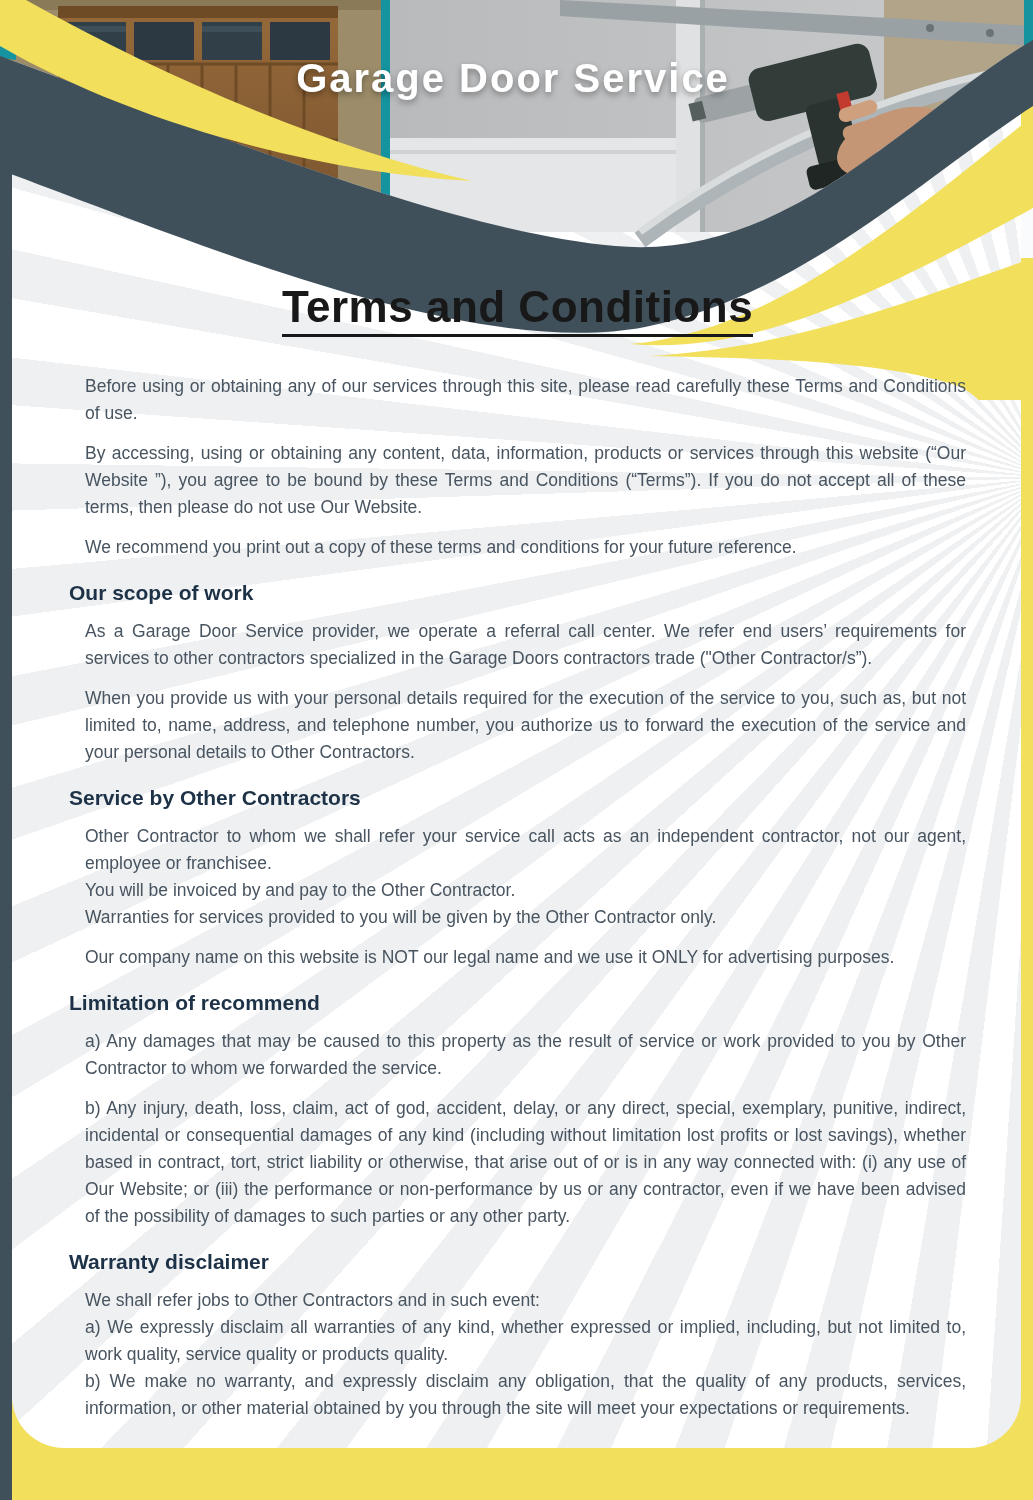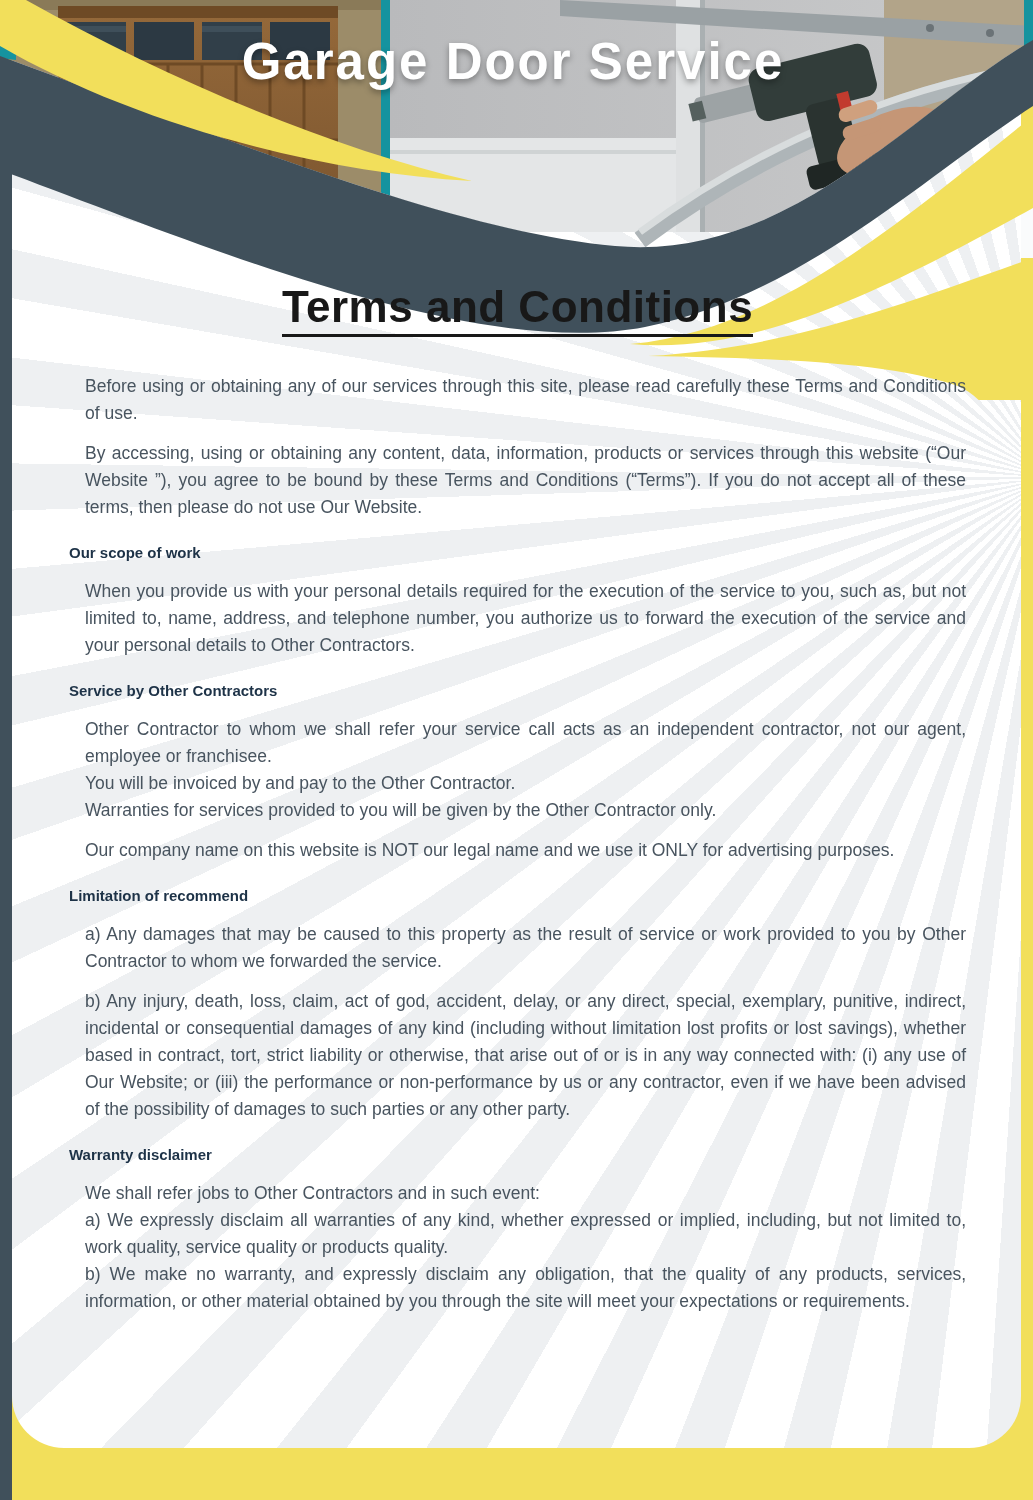--- a/index.html
+++ b/index.html
@@ -15,42 +15,42 @@
     position:absolute;left:12px;top:0;width:1009px;height:1448px;
     background:repeating-conic-gradient(from 158deg at 103% 33%, #eef0f2 0deg 2.6deg, #ffffff 2.6deg 5.8deg);
     border-bottom-left-radius:52px;border-bottom-right-radius:52px;
   }
   .left-strip{
     position:absolute;left:0;top:160px;width:12px;height:1340px;
     background:#40505b;
   }
   .header-art{position:absolute;left:0;top:0;width:1033px;height:400px;}
   .brand-title{
-    position:absolute;left:0;top:32px;width:1026px;
+    position:absolute;left:0;top:56px;width:1026px;
     text-align:center;color:#ffffff;
-    font-size:51px;font-weight:700;letter-spacing:2px;
+    font-size:40px;font-weight:700;letter-spacing:2px;
     text-shadow:0 3px 6px rgba(0,0,0,0.35);
   }
   .content{
     position:absolute;left:69px;top:270px;width:897px;
     color:#48545f;font-size:17.5px;line-height:27px;
   }
   .doc-title{
     margin:14px 0 36px 0;text-align:center;
     font-size:44px;line-height:46px;font-weight:700;color:#181818;
     letter-spacing:0.5px;
   }
   .doc-title span{
     border-bottom:3px solid #181818;padding-bottom:4px;display:inline-block;
   }
   .content p{
     margin:0 0 13px 16px;text-align:justify;white-space:pre-line;
   }
   .content h3{
-    margin:18px 0 12px 0;font-size:15px;line-height:27px;
+    margin:18px 0 12px 0;font-size:21px;line-height:27px;
     font-weight:700;color:#1d3247;text-align:left;
   }
 </style>
 </head>
 <body>
 
 <div class="page-sheet"></div>
 
 <svg class="header-art" viewBox="0 0 1033 400" aria-hidden="true">
   <defs>
@@ -148,23 +148,25 @@
 
 <div class="left-strip"></div>
 
 <div class="brand-title">Garage Door Service</div>
 
 <main class="content">
   <h1 class="doc-title"><span>Terms and Conditions</span></h1>
 
   <p>Before using or obtaining any of our services through this site, please read carefully these Terms and Conditions of use.</p>
   <p>By accessing, using or obtaining any content, data, information, products or services through this website (“Our Website ”), you agree to be bound by these Terms and Conditions (“Terms”). If you do not accept all of these terms, then please do not use Our Website.</p>
+  <p>We recommend you print out a copy of these terms and conditions for your future reference.</p>
 
   <section>
     <h3>Our scope of work</h3>
+    <p>As a Garage Door Service provider, we operate a referral call center. We refer end users’ requirements for services to other contractors specialized in the Garage Doors contractors trade ("Other Contractor/s”).</p>
   </section>
 
   <section>
     <p>When you provide us with your personal details required for the execution of the service to you, such as, but not limited to, name, address, and telephone number, you authorize us to forward the execution of the service and your personal details to Other Contractors.</p>
   </section>
 
   <section>
     <h3>Service by Other Contractors</h3>
     <p>Other Contractor to whom we shall refer your service call acts as an independent contractor, not our agent, employee or franchisee.
 You will be invoiced by and pay to the Other Contractor.

